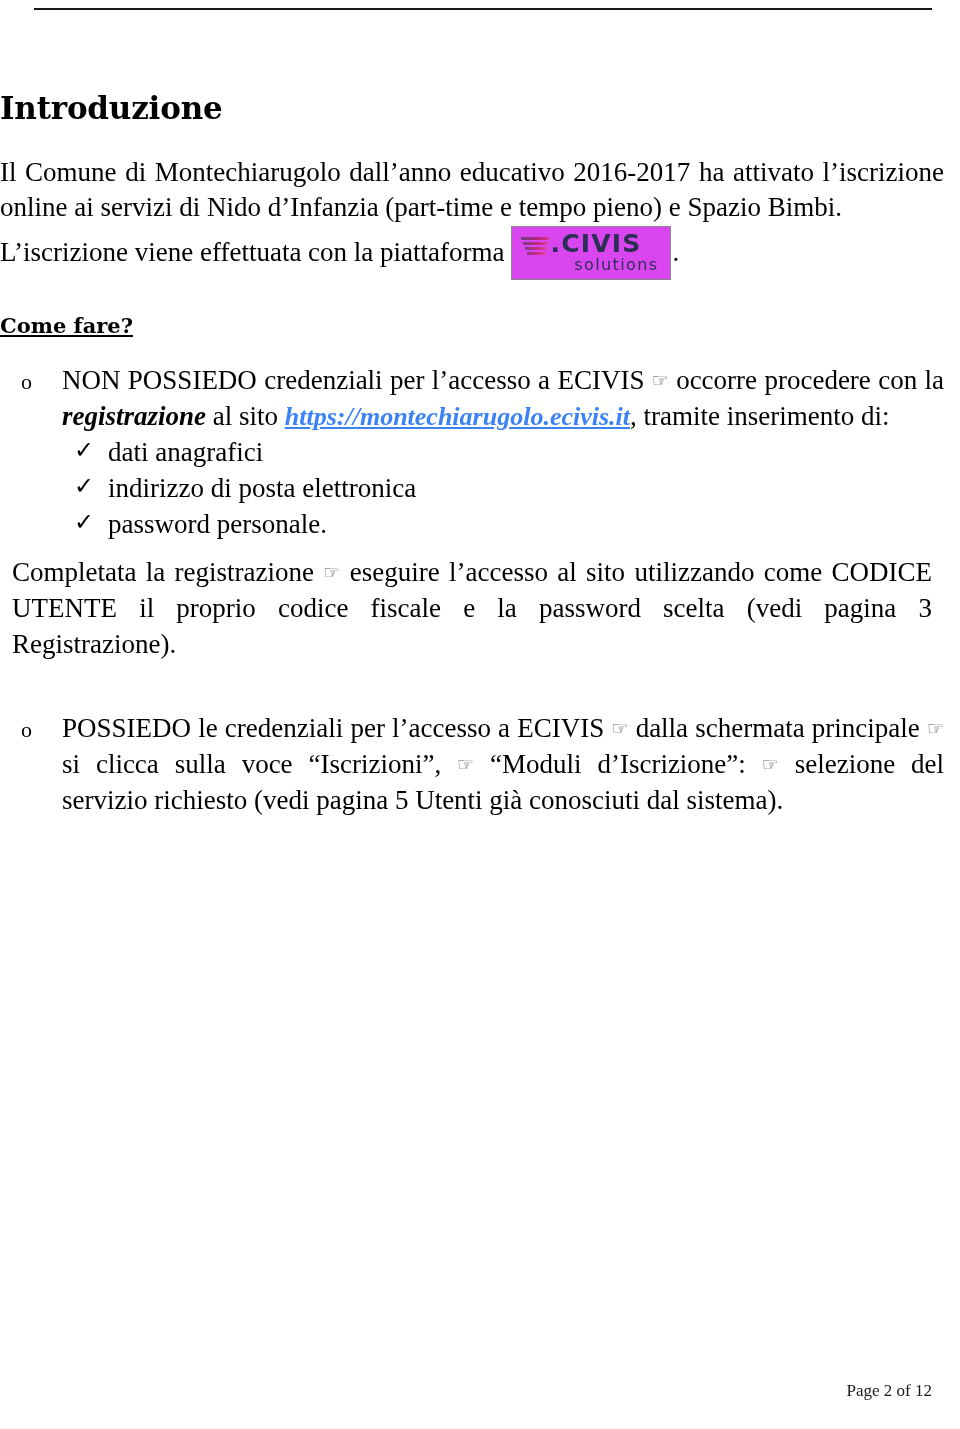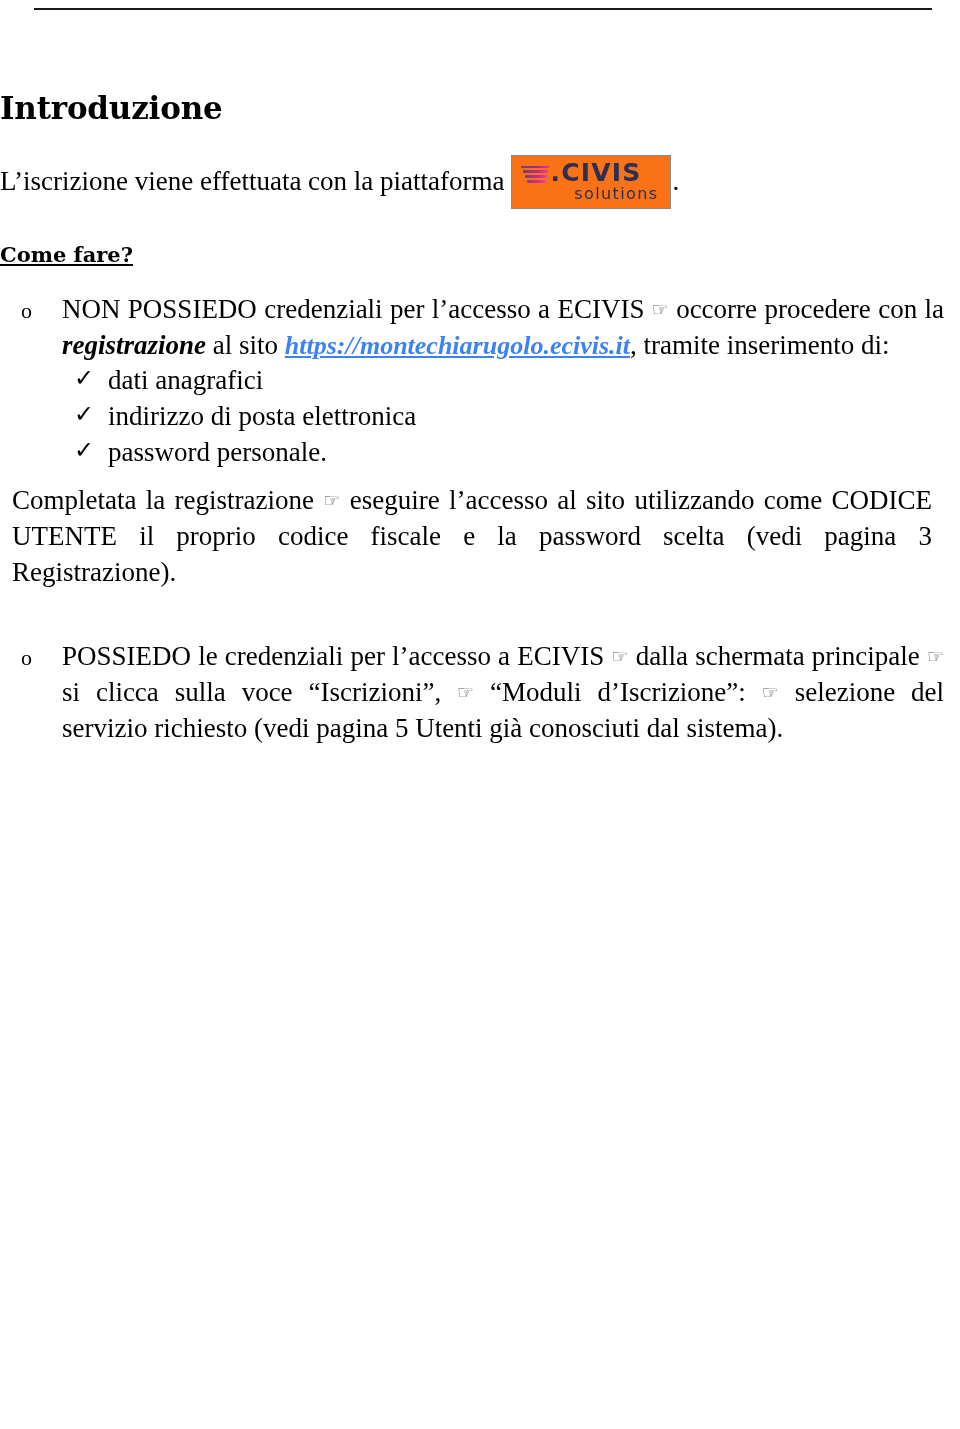--- a/index.html
+++ b/index.html
@@ -70,21 +70,21 @@
   }
   .platform-line .pl-text { white-space: nowrap; }
   .platform-line .pl-period { white-space: nowrap; }
 
   
   .logo-box {
     display: inline-block;
     width: 158px;
     height: 52px;
     border: 1px solid #8a8a8a;
-    background: #f97316;
+    background: #d946ef;
     margin: 0 2px 0 6px;
     position: relative;
     vertical-align: middle;
     flex: 0 0 auto;
   }
   .logo-inner {
     position: absolute;
     left: 9px;
     top: 8px;
     width: 140px;
@@ -214,20 +214,21 @@
 <body>
 
 <div class="page">
 
   <div class="top-rule"></div>
 
   <div class="content">
 
     <h1 class="doc-title">Introduzione</h1>
 
+    <p class="body-par intro-par">Il Comune di Montechiarugolo dall’anno educativo 2016-2017 ha attivato l’iscrizione online ai servizi di Nido d’Infanzia (part-time e tempo pieno) e Spazio Bimbi.</p>
 
     <div class="platform-line">
       <span class="pl-text">L’iscrizione viene effettuata con la piattaforma</span>
 
       <span class="logo-box">
         <span class="logo-inner">
           <span class="logo-bars">
             <i></i>
               <i></i>
               <i></i>
@@ -258,14 +259,15 @@
 
     <div class="gap-lg"></div>
 
     <div class="o-item">
       <span class="o-marker">o</span>
       <p class="body-par"><span>POSSIEDO le credenziali  per l’accesso a ECIVIS</span> <span class="hand">☞</span> <span>dalla schermata principale</span> <span class="hand">☞</span><span>si clicca sulla voce “Iscrizioni”,</span> <span class="hand">☞</span> <span>“Moduli d’Iscrizione”:</span> <span class="hand">☞</span> <span>selezione del servizio richiesto (vedi pagina 5 Utenti già conosciuti dal sistema).</span></p>
     </div>
 
   </div>
 
+  <div class="footer">Page 2 of 12</div>
 
 </div>
 
 </body></html>

